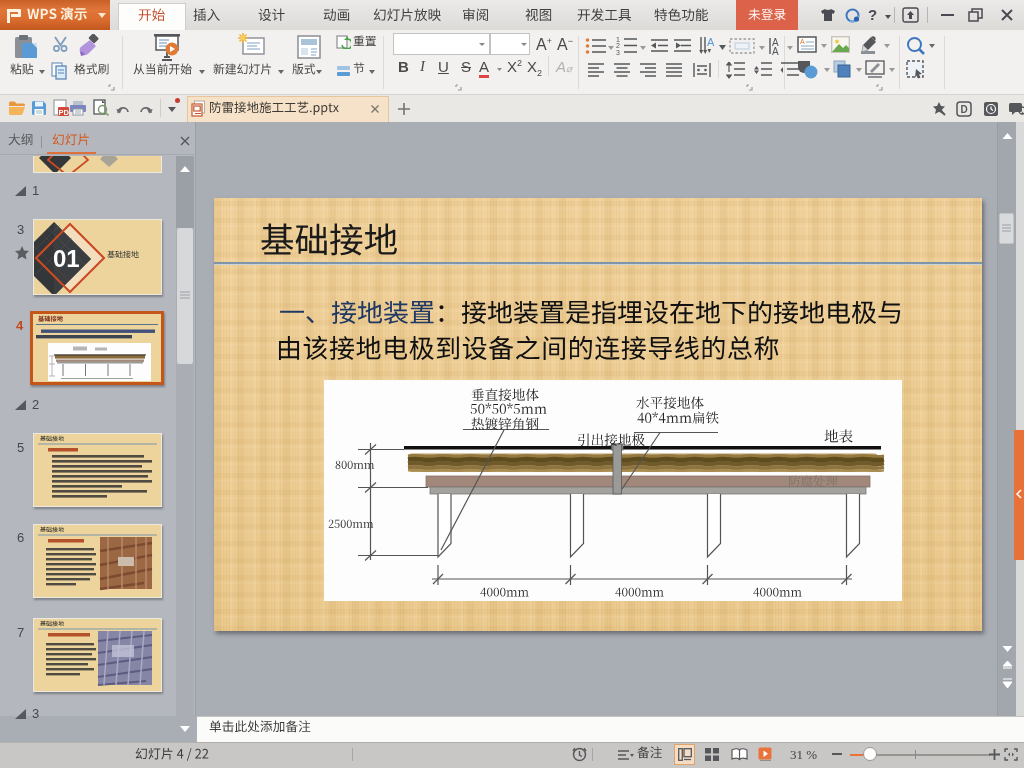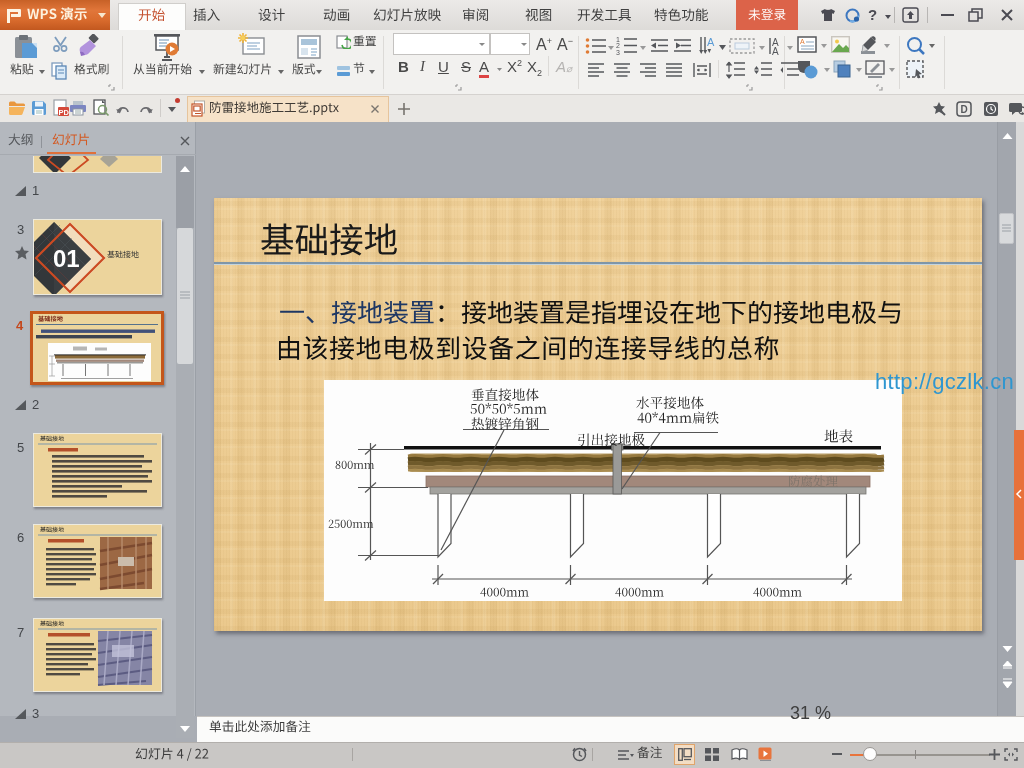--- a/index.html
+++ b/index.html
@@ -627,21 +627,20 @@
     </svg>
 <div class="abs" style="left:214px;top:262px;width:768px;height:2px;background:#7f96a8"></div>
 <div class="abs" style="left:214px;top:264px;width:768px;height:1px;background:#c5d4dd"></div>
 <svg style="position:absolute;left:279.0px;top:301.0px" width="624" height="30" viewBox="0 -20.80 624.0 29.90">
       <path transform="translate(0.0 0)" d="M1.1 -11.2V-9.1H25.0V-11.2Z M33.1 1.5 34.9 -0.1C33.3 -1.9 30.9 -4.3 29.0 -5.8L27.4 -4.3C29.2 -2.8 31.4 -0.6 33.1 1.5Z M63.9 -16.5C64.6 -15.5 65.4 -14.0 65.7 -13.1L67.3 -13.8C67.0 -14.7 66.1 -16.1 65.3 -17.1ZM56.2 -21.8V-16.6H53.1V-14.8H56.2V-9.0C54.9 -8.6 53.7 -8.3 52.7 -8.0L53.2 -6.1L56.2 -7.1V-0.2C56.2 0.1 56.0 0.2 55.7 0.2C55.4 0.2 54.5 0.2 53.5 0.2C53.7 0.7 54.0 1.5 54.0 2.0C55.5 2.0 56.5 1.9 57.1 1.6C57.7 1.3 58.0 0.8 58.0 -0.3V-7.7L60.6 -8.5L60.3 -10.3L58.0 -9.6V-14.8H60.6V-16.6H58.0V-21.8ZM66.8 -21.3C67.2 -20.7 67.6 -19.9 68.0 -19.1H62.0V-17.4H76.1V-19.1H70.0C69.6 -19.9 69.1 -20.9 68.6 -21.6ZM72.0 -17.1C71.5 -15.9 70.6 -14.2 69.8 -13.0H61.0V-11.3H76.8V-13.0H71.7C72.4 -14.0 73.2 -15.4 73.8 -16.6ZM71.9 -6.8C71.4 -5.1 70.6 -3.8 69.4 -2.8C68.0 -3.4 66.5 -3.9 65.1 -4.4C65.6 -5.1 66.1 -5.9 66.7 -6.8ZM62.4 -3.5C64.1 -3.0 66.0 -2.4 67.8 -1.6C65.9 -0.6 63.5 0.0 60.3 0.4C60.7 0.8 61.0 1.5 61.2 2.0C64.9 1.5 67.7 0.6 69.7 -0.8C71.9 0.2 73.8 1.2 75.0 2.1L76.3 0.7C75.0 -0.2 73.2 -1.1 71.3 -2.0C72.5 -3.3 73.3 -4.8 73.8 -6.8H77.0V-8.5H67.6C68.1 -9.3 68.5 -10.1 68.8 -10.9L67.0 -11.2C66.6 -10.3 66.1 -9.4 65.6 -8.5H60.7V-6.8H64.6C63.9 -5.6 63.1 -4.4 62.4 -3.5Z M89.2 -19.4V-12.3L86.3 -11.1L87.1 -9.4L89.2 -10.3V-2.1C89.2 0.8 90.0 1.5 93.0 1.5C93.7 1.5 98.7 1.5 99.4 1.5C102.1 1.5 102.8 0.3 103.1 -3.2C102.5 -3.3 101.8 -3.6 101.3 -4.0C101.1 -1.0 100.9 -0.3 99.3 -0.3C98.3 -0.3 93.9 -0.3 93.1 -0.3C91.3 -0.3 91.0 -0.6 91.0 -2.0V-11.1L94.5 -12.6V-3.7H96.4V-13.3L100.0 -14.9C100.0 -10.7 99.9 -7.8 99.8 -7.2C99.7 -6.6 99.5 -6.5 99.0 -6.5C98.8 -6.5 97.9 -6.5 97.3 -6.6C97.5 -6.1 97.7 -5.4 97.8 -4.8C98.5 -4.8 99.5 -4.8 100.2 -5.0C101.0 -5.2 101.5 -5.7 101.6 -6.8C101.8 -7.8 101.9 -11.7 101.9 -16.6L102.0 -16.9L100.6 -17.4L100.2 -17.2L99.8 -16.8L96.4 -15.3V-21.8H94.5V-14.6L91.0 -13.1V-19.4ZM78.9 -4.0 79.6 -2.1C81.9 -3.1 84.9 -4.4 87.7 -5.7L87.2 -7.4L84.3 -6.2V-13.7H87.3V-15.6H84.3V-21.5H82.4V-15.6H79.1V-13.7H82.4V-5.4C81.1 -4.9 79.8 -4.4 78.9 -4.0Z M105.8 -19.3C106.9 -18.5 108.3 -17.3 108.9 -16.5L110.2 -17.7C109.5 -18.5 108.1 -19.7 107.0 -20.4ZM115.4 -9.8C115.7 -9.2 116.0 -8.6 116.3 -8.0H105.4V-6.4H114.4C112.0 -4.7 108.3 -3.3 105.0 -2.7C105.3 -2.3 105.8 -1.6 106.1 -1.2C107.6 -1.6 109.2 -2.1 110.8 -2.7V-1.0C110.8 0.1 109.9 0.5 109.4 0.6C109.6 1.0 110.0 1.8 110.1 2.2C110.6 1.9 111.5 1.7 119.0 0.0C118.9 -0.4 119.0 -1.1 119.0 -1.6L112.7 -0.3V-3.6C114.3 -4.4 115.7 -5.4 116.8 -6.4C118.9 -2.2 122.7 0.7 127.9 1.9C128.1 1.4 128.6 0.7 129.0 0.3C126.5 -0.2 124.4 -1.1 122.6 -2.3C124.1 -3.0 125.9 -4.0 127.2 -4.9L125.8 -6.0C124.7 -5.1 122.9 -4.0 121.4 -3.2C120.3 -4.2 119.4 -5.2 118.7 -6.4H128.7V-8.0H118.5C118.2 -8.8 117.7 -9.6 117.3 -10.3ZM120.2 -21.8V-18.3H114.0V-16.5H120.2V-12.4H114.8V-10.7H127.8V-12.4H122.2V-16.5H128.3V-18.3H122.2V-21.8ZM105.0 -12.6 105.6 -11.0 111.1 -13.5V-9.6H112.9V-21.8H111.1V-15.3C108.8 -14.3 106.5 -13.2 105.0 -12.6Z M146.9 -19.4H151.3V-17.1H146.9ZM140.8 -19.4H145.1V-17.1H140.8ZM134.9 -19.4H139.0V-17.1H134.9ZM134.9 -11.1V-0.2H131.5V1.3H154.6V-0.2H151.0V-11.1H142.9L143.2 -12.6H154.0V-14.2H143.5L143.8 -15.7H153.3V-20.9H133.0V-15.7H141.8L141.6 -14.2H131.8V-12.6H141.3L141.0 -11.1ZM136.8 -0.2V-1.8H149.1V-0.2ZM136.8 -7.1H149.1V-5.6H136.8ZM136.8 -8.3V-9.8H149.1V-8.3ZM136.8 -4.5H149.1V-2.9H136.8Z" fill="#1f3864"></path>
       <path transform="translate(156.0 0)" d="M6.5 -12.6C7.5 -12.6 8.5 -13.4 8.5 -14.6C8.5 -15.8 7.5 -16.5 6.5 -16.5C5.5 -16.5 4.5 -15.8 4.5 -14.6C4.5 -13.4 5.5 -12.6 6.5 -12.6ZM6.5 0.1C7.5 0.1 8.5 -0.7 8.5 -1.8C8.5 -3.0 7.5 -3.8 6.5 -3.8C5.5 -3.8 4.5 -3.0 4.5 -1.8C4.5 -0.7 5.5 0.1 6.5 0.1Z M37.9 -16.5C38.6 -15.5 39.4 -14.0 39.7 -13.1L41.3 -13.8C41.0 -14.7 40.1 -16.1 39.3 -17.1ZM30.2 -21.8V-16.6H27.1V-14.8H30.2V-9.0C28.9 -8.6 27.7 -8.3 26.7 -8.0L27.2 -6.1L30.2 -7.1V-0.2C30.2 0.1 30.0 0.2 29.7 0.2C29.4 0.2 28.5 0.2 27.5 0.2C27.7 0.7 28.0 1.5 28.0 2.0C29.5 2.0 30.5 1.9 31.1 1.6C31.7 1.3 32.0 0.8 32.0 -0.3V-7.7L34.6 -8.5L34.3 -10.3L32.0 -9.6V-14.8H34.6V-16.6H32.0V-21.8ZM40.8 -21.3C41.2 -20.7 41.6 -19.9 42.0 -19.1H36.0V-17.4H50.1V-19.1H44.0C43.6 -19.9 43.1 -20.9 42.6 -21.6ZM46.0 -17.1C45.5 -15.9 44.6 -14.2 43.8 -13.0H35.0V-11.3H50.8V-13.0H45.7C46.4 -14.0 47.2 -15.4 47.8 -16.6ZM45.9 -6.8C45.4 -5.1 44.6 -3.8 43.4 -2.8C42.0 -3.4 40.5 -3.9 39.1 -4.4C39.6 -5.1 40.1 -5.9 40.7 -6.8ZM36.4 -3.5C38.1 -3.0 40.0 -2.4 41.8 -1.6C39.9 -0.6 37.5 0.0 34.3 0.4C34.7 0.8 35.0 1.5 35.2 2.0C38.9 1.5 41.7 0.6 43.7 -0.8C45.9 0.2 47.8 1.2 49.0 2.1L50.3 0.7C49.0 -0.2 47.2 -1.1 45.3 -2.0C46.5 -3.3 47.3 -4.8 47.8 -6.8H51.0V-8.5H41.6C42.1 -9.3 42.5 -10.1 42.8 -10.9L41.0 -11.2C40.6 -10.3 40.1 -9.4 39.6 -8.5H34.7V-6.8H38.6C37.9 -5.6 37.1 -4.4 36.4 -3.5Z M63.2 -19.4V-12.3L60.3 -11.1L61.1 -9.4L63.2 -10.3V-2.1C63.2 0.8 64.0 1.5 67.0 1.5C67.7 1.5 72.7 1.5 73.4 1.5C76.1 1.5 76.8 0.3 77.1 -3.2C76.5 -3.3 75.8 -3.6 75.3 -4.0C75.1 -1.0 74.9 -0.3 73.3 -0.3C72.3 -0.3 67.9 -0.3 67.1 -0.3C65.3 -0.3 65.0 -0.6 65.0 -2.0V-11.1L68.5 -12.6V-3.7H70.4V-13.3L74.0 -14.9C74.0 -10.7 73.9 -7.8 73.8 -7.2C73.7 -6.6 73.5 -6.5 73.0 -6.5C72.8 -6.5 71.9 -6.5 71.3 -6.6C71.5 -6.1 71.7 -5.4 71.8 -4.8C72.5 -4.8 73.5 -4.8 74.2 -5.0C75.0 -5.2 75.5 -5.7 75.6 -6.8C75.8 -7.8 75.9 -11.7 75.9 -16.6L76.0 -16.9L74.6 -17.4L74.2 -17.2L73.8 -16.8L70.4 -15.3V-21.8H68.5V-14.6L65.0 -13.1V-19.4ZM52.9 -4.0 53.6 -2.1C55.9 -3.1 58.9 -4.4 61.7 -5.7L61.2 -7.4L58.3 -6.2V-13.7H61.3V-15.6H58.3V-21.5H56.4V-15.6H53.1V-13.7H56.4V-5.4C55.1 -4.9 53.8 -4.4 52.9 -4.0Z M79.8 -19.3C80.9 -18.5 82.3 -17.3 82.9 -16.5L84.2 -17.7C83.5 -18.5 82.1 -19.7 81.0 -20.4ZM89.4 -9.8C89.7 -9.2 90.0 -8.6 90.3 -8.0H79.4V-6.4H88.4C86.0 -4.7 82.3 -3.3 79.0 -2.7C79.3 -2.3 79.8 -1.6 80.1 -1.2C81.6 -1.6 83.2 -2.1 84.8 -2.7V-1.0C84.8 0.1 83.9 0.5 83.4 0.6C83.6 1.0 84.0 1.8 84.1 2.2C84.6 1.9 85.5 1.7 93.0 0.0C92.9 -0.4 93.0 -1.1 93.0 -1.6L86.7 -0.3V-3.6C88.3 -4.4 89.7 -5.4 90.8 -6.4C92.9 -2.2 96.7 0.7 101.9 1.9C102.1 1.4 102.6 0.7 103.0 0.3C100.5 -0.2 98.4 -1.1 96.6 -2.3C98.1 -3.0 99.9 -4.0 101.2 -4.9L99.8 -6.0C98.7 -5.1 96.9 -4.0 95.4 -3.2C94.3 -4.2 93.4 -5.2 92.7 -6.4H102.7V-8.0H92.5C92.2 -8.8 91.7 -9.6 91.3 -10.3ZM94.2 -21.8V-18.3H88.0V-16.5H94.2V-12.4H88.8V-10.7H101.8V-12.4H96.2V-16.5H102.3V-18.3H96.2V-21.8ZM79.0 -12.6 79.6 -11.0 85.1 -13.5V-9.6H86.9V-21.8H85.1V-15.3C82.8 -14.3 80.5 -13.2 79.0 -12.6Z M120.9 -19.4H125.3V-17.1H120.9ZM114.8 -19.4H119.1V-17.1H114.8ZM108.9 -19.4H113.0V-17.1H108.9ZM108.9 -11.1V-0.2H105.5V1.3H128.6V-0.2H125.0V-11.1H116.9L117.2 -12.6H128.0V-14.2H117.5L117.8 -15.7H127.3V-20.9H107.0V-15.7H115.8L115.6 -14.2H105.8V-12.6H115.3L115.0 -11.1ZM110.8 -0.2V-1.8H123.1V-0.2ZM110.8 -7.1H123.1V-5.6H110.8ZM110.8 -8.3V-9.8H123.1V-8.3ZM110.8 -4.5H123.1V-2.9H110.8Z M136.1 -15.8H149.7V-13.6H136.1ZM136.1 -19.3H149.7V-17.2H136.1ZM134.3 -20.8V-12.2H151.7V-20.8ZM136.0 -7.8C135.3 -4.0 133.7 -1.0 130.9 0.8C131.4 1.0 132.1 1.8 132.4 2.1C134.1 0.9 135.5 -0.8 136.4 -2.8C138.6 0.8 141.9 1.6 147.2 1.6H154.3C154.4 1.0 154.7 0.2 155.0 -0.3C153.7 -0.3 148.3 -0.3 147.3 -0.3C146.2 -0.3 145.1 -0.3 144.2 -0.4V-4.0H152.8V-5.7H144.2V-8.6H154.5V-10.4H131.5V-8.6H142.2V-0.8C140.0 -1.3 138.3 -2.5 137.3 -4.9C137.6 -5.7 137.8 -6.6 138.0 -7.5Z M177.8 -20.3C175.8 -19.4 172.5 -18.5 169.4 -17.9V-21.7H167.5V-14.4C167.5 -12.1 168.3 -11.5 171.3 -11.5C171.9 -11.5 176.7 -11.5 177.3 -11.5C179.9 -11.5 180.6 -12.4 180.9 -15.9C180.3 -16.0 179.5 -16.3 179.1 -16.6C178.9 -13.8 178.7 -13.3 177.2 -13.3C176.2 -13.3 172.2 -13.3 171.4 -13.3C169.7 -13.3 169.4 -13.5 169.4 -14.4V-16.2C172.8 -16.9 176.6 -17.8 179.2 -18.8ZM169.3 -3.5H177.8V-0.8H169.3ZM169.3 -5.1V-7.7H177.8V-5.1ZM167.5 -9.3V2.1H169.3V0.9H177.8V1.9H179.7V-9.3ZM160.8 -21.8V-16.6H157.1V-14.7H160.8V-9.2L156.8 -8.1L157.4 -6.2L160.8 -7.2V-0.2C160.8 0.2 160.6 0.3 160.3 0.3C160.0 0.3 158.9 0.3 157.7 0.3C157.9 0.8 158.2 1.6 158.3 2.1C160.0 2.1 161.1 2.0 161.8 1.7C162.4 1.4 162.7 0.9 162.7 -0.2V-7.7L166.1 -8.8L165.9 -10.6L162.7 -9.7V-14.7H165.8V-16.6H162.7V-21.8Z M194.1 -13.9H198.1V-10.6H194.1ZM199.9 -13.9H203.9V-10.6H199.9ZM194.1 -18.8H198.1V-15.5H194.1ZM199.9 -18.8H203.9V-15.5H199.9ZM190.0 -0.6V1.2H207.0V-0.6H200.0V-4.2H206.2V-5.9H200.0V-8.9H205.7V-20.6H192.3V-8.9H197.9V-5.9H192.0V-4.2H197.9V-0.6ZM182.9 -4.2 183.6 -2.3C185.9 -3.3 188.8 -4.6 191.6 -5.9L191.1 -7.6L188.2 -6.4V-13.7H191.2V-15.6H188.2V-21.5H186.4V-15.6H183.2V-13.7H186.4V-5.6C185.0 -5.1 183.8 -4.6 182.9 -4.2Z M211.2 -20.2C212.6 -19.0 214.3 -17.2 215.1 -16.1L216.4 -17.5C215.6 -18.5 213.8 -20.2 212.4 -21.4ZM209.1 -13.7V-11.8H212.8V-2.5C212.8 -1.3 212.0 -0.4 211.5 -0.1C211.8 0.3 212.4 1.1 212.6 1.6C212.9 1.0 213.6 0.5 218.3 -2.9C218.0 -3.3 217.7 -4.0 217.6 -4.5L214.7 -2.4V-13.7ZM220.8 -20.9V-18.0C220.8 -16.1 220.2 -13.9 216.8 -12.4C217.1 -12.1 217.8 -11.3 218.0 -10.9C221.8 -12.7 222.6 -15.5 222.6 -18.0V-19.1H227.2V-14.9C227.2 -12.9 227.6 -12.2 229.4 -12.2C229.7 -12.2 231.0 -12.2 231.3 -12.2C231.9 -12.2 232.4 -12.2 232.7 -12.3C232.6 -12.8 232.6 -13.5 232.5 -14.0C232.2 -13.9 231.7 -13.9 231.3 -13.9C231.0 -13.9 229.8 -13.9 229.5 -13.9C229.1 -13.9 229.1 -14.1 229.1 -14.9V-20.9ZM228.9 -8.5C228.0 -6.4 226.6 -4.7 224.9 -3.4C223.1 -4.8 221.8 -6.5 220.8 -8.5ZM218.0 -10.3V-8.5H219.3L219.0 -8.4C220.0 -6.0 221.5 -3.9 223.3 -2.2C221.4 -1.0 219.2 -0.1 216.9 0.4C217.2 0.8 217.6 1.6 217.8 2.1C220.3 1.4 222.7 0.4 224.8 -1.0C226.8 0.4 229.2 1.5 231.8 2.2C232.1 1.6 232.6 0.8 233.0 0.4C230.5 -0.1 228.3 -1.0 226.4 -2.2C228.6 -4.2 230.4 -6.7 231.4 -9.9L230.2 -10.4L229.9 -10.3Z M244.2 -21.8C243.8 -20.5 243.3 -19.1 242.8 -17.8H235.6V-15.9H241.9C240.3 -12.6 238.0 -9.5 235.0 -7.4C235.3 -7.0 235.8 -6.2 236.0 -5.6C237.1 -6.4 238.1 -7.3 239.0 -8.3V2.0H241.0V-10.6C242.2 -12.2 243.3 -14.1 244.1 -15.9H258.4V-17.8H244.9C245.4 -19.0 245.8 -20.2 246.2 -21.3ZM249.5 -14.6V-9.6H243.7V-7.7H249.5V-0.4H242.7V1.5H258.4V-0.4H251.5V-7.7H257.4V-9.6H251.5V-14.6Z M271.2 -19.4V-12.3L268.3 -11.1L269.1 -9.4L271.2 -10.3V-2.1C271.2 0.8 272.0 1.5 275.0 1.5C275.7 1.5 280.7 1.5 281.4 1.5C284.1 1.5 284.8 0.3 285.1 -3.2C284.5 -3.3 283.8 -3.6 283.3 -4.0C283.1 -1.0 282.9 -0.3 281.3 -0.3C280.3 -0.3 275.9 -0.3 275.1 -0.3C273.3 -0.3 273.0 -0.6 273.0 -2.0V-11.1L276.5 -12.6V-3.7H278.4V-13.3L282.0 -14.9C282.0 -10.7 281.9 -7.8 281.8 -7.2C281.7 -6.6 281.4 -6.5 281.0 -6.5C280.8 -6.5 279.9 -6.5 279.3 -6.6C279.5 -6.1 279.7 -5.4 279.8 -4.8C280.5 -4.8 281.5 -4.8 282.2 -5.0C283.0 -5.2 283.5 -5.7 283.6 -6.8C283.8 -7.8 283.9 -11.7 283.9 -16.6L284.0 -16.9L282.6 -17.4L282.2 -17.2L281.8 -16.8L278.4 -15.3V-21.8H276.5V-14.6L273.0 -13.1V-19.4ZM260.9 -4.0 261.6 -2.1C263.9 -3.1 266.9 -4.4 269.7 -5.7L269.2 -7.4L266.3 -6.2V-13.7H269.3V-15.6H266.3V-21.5H264.4V-15.6H261.1V-13.7H264.4V-5.4C263.1 -4.9 261.8 -4.4 260.9 -4.0Z M287.4 -19.9V-18.0H297.5V2.1H299.5V-11.7C302.5 -10.1 306.0 -8.0 307.8 -6.5L309.2 -8.3C307.1 -9.9 303.0 -12.2 299.9 -13.7L299.5 -13.3V-18.0H310.6V-19.9Z M326.4 -11.0C327.8 -9.1 329.6 -6.5 330.3 -4.9L332.0 -6.0C331.1 -7.5 329.3 -10.0 327.9 -11.9ZM318.2 -21.9C318.0 -20.6 317.6 -18.9 317.2 -17.7H314.3V1.4H316.1V-0.7H323.3V-17.7H319.0C319.4 -18.8 319.9 -20.2 320.3 -21.5ZM316.1 -15.9H321.5V-10.4H316.1ZM316.1 -2.4V-8.7H321.5V-2.4ZM327.5 -21.9C326.7 -18.4 325.3 -14.8 323.5 -12.5C324.0 -12.2 324.8 -11.6 325.2 -11.3C326.0 -12.6 326.9 -14.2 327.6 -15.9H334.3C333.9 -5.5 333.5 -1.5 332.7 -0.6C332.4 -0.3 332.1 -0.2 331.6 -0.2C331.0 -0.2 329.4 -0.2 327.7 -0.3C328.1 0.2 328.3 1.0 328.4 1.5C329.8 1.6 331.3 1.7 332.2 1.6C333.2 1.5 333.7 1.3 334.3 0.5C335.4 -0.8 335.7 -4.8 336.1 -16.7C336.2 -17.0 336.2 -17.7 336.2 -17.7H328.3C328.7 -19.0 329.1 -20.3 329.4 -21.5Z M349.9 -16.5C350.6 -15.5 351.4 -14.0 351.7 -13.1L353.3 -13.8C352.9 -14.7 352.1 -16.1 351.3 -17.1ZM342.2 -21.8V-16.6H339.1V-14.8H342.2V-9.0C340.9 -8.6 339.7 -8.3 338.7 -8.0L339.2 -6.1L342.2 -7.1V-0.2C342.2 0.1 342.0 0.2 341.7 0.2C341.4 0.2 340.5 0.2 339.5 0.2C339.7 0.7 340.0 1.5 340.0 2.0C341.5 2.0 342.5 1.9 343.1 1.6C343.7 1.3 344.0 0.8 344.0 -0.3V-7.7L346.6 -8.5L346.3 -10.3L344.0 -9.6V-14.8H346.6V-16.6H344.0V-21.8ZM352.8 -21.3C353.2 -20.7 353.6 -19.9 354.0 -19.1H348.0V-17.4H362.1V-19.1H356.0C355.6 -19.9 355.1 -20.9 354.6 -21.6ZM358.0 -17.1C357.5 -15.9 356.6 -14.2 355.8 -13.0H347.0V-11.3H362.8V-13.0H357.7C358.4 -14.0 359.2 -15.4 359.8 -16.6ZM357.9 -6.8C357.4 -5.1 356.6 -3.8 355.4 -2.8C354.0 -3.4 352.5 -3.9 351.1 -4.4C351.6 -5.1 352.1 -5.9 352.7 -6.8ZM348.4 -3.5C350.1 -3.0 352.0 -2.4 353.8 -1.6C351.9 -0.6 349.5 0.0 346.3 0.4C346.7 0.8 347.0 1.5 347.2 2.0C350.9 1.5 353.7 0.6 355.7 -0.8C357.9 0.2 359.8 1.2 361.0 2.1L362.3 0.7C361.0 -0.2 359.2 -1.1 357.3 -2.0C358.5 -3.3 359.3 -4.8 359.8 -6.8H363.0V-8.5H353.6C354.1 -9.3 354.5 -10.1 354.8 -10.9L353.0 -11.2C352.6 -10.3 352.1 -9.4 351.6 -8.5H346.7V-6.8H350.6C349.9 -5.6 349.1 -4.4 348.4 -3.5Z M375.2 -19.4V-12.3L372.3 -11.1L373.1 -9.4L375.2 -10.3V-2.1C375.2 0.8 376.0 1.5 379.0 1.5C379.7 1.5 384.7 1.5 385.4 1.5C388.1 1.5 388.8 0.3 389.1 -3.2C388.5 -3.3 387.8 -3.6 387.3 -4.0C387.1 -1.0 386.9 -0.3 385.3 -0.3C384.3 -0.3 379.9 -0.3 379.1 -0.3C377.3 -0.3 377.0 -0.6 377.0 -2.0V-11.1L380.5 -12.6V-3.7H382.4V-13.3L386.0 -14.9C386.0 -10.7 385.9 -7.8 385.8 -7.2C385.7 -6.6 385.4 -6.5 385.0 -6.5C384.8 -6.5 383.9 -6.5 383.3 -6.6C383.5 -6.1 383.7 -5.4 383.8 -4.8C384.5 -4.8 385.5 -4.8 386.2 -5.0C387.0 -5.2 387.5 -5.7 387.6 -6.8C387.8 -7.8 387.9 -11.7 387.9 -16.6L388.0 -16.9L386.6 -17.4L386.2 -17.2L385.8 -16.8L382.4 -15.3V-21.8H380.5V-14.6L377.0 -13.1V-19.4ZM364.9 -4.0 365.6 -2.1C367.9 -3.1 370.9 -4.4 373.7 -5.7L373.2 -7.4L370.3 -6.2V-13.7H373.3V-15.6H370.3V-21.5H368.4V-15.6H365.1V-13.7H368.4V-5.4C367.1 -4.9 365.8 -4.4 364.9 -4.0Z M401.8 -10.6V-6.9H395.3V-10.6ZM403.8 -10.6H410.5V-6.9H403.8ZM401.8 -12.4H395.3V-16.1H401.8ZM403.8 -12.4V-16.1H410.5V-12.4ZM393.3 -18.1V-3.4H395.3V-5.0H401.8V-2.2C401.8 0.8 402.6 1.6 405.5 1.6C406.2 1.6 410.6 1.6 411.3 1.6C414.1 1.6 414.7 0.3 415.0 -3.7C414.4 -3.8 413.6 -4.2 413.1 -4.6C412.9 -1.2 412.6 -0.3 411.2 -0.3C410.2 -0.3 406.4 -0.3 405.7 -0.3C404.1 -0.3 403.8 -0.7 403.8 -2.2V-5.0H412.5V-18.1H403.8V-21.8H401.8V-18.1Z M421.1 -21.8V-16.8H417.6V-15.0H420.9C420.1 -11.4 418.5 -7.3 416.8 -5.1C417.2 -4.7 417.6 -3.8 417.8 -3.2C419.0 -5.0 420.2 -7.8 421.1 -10.7V2.1H422.9V-11.9C423.6 -10.6 424.4 -9.0 424.8 -8.1L426.0 -9.5C425.5 -10.3 423.5 -13.4 422.9 -14.2V-15.0H425.8V-16.8H422.9V-21.8ZM426.1 -20.1V-18.4H429.0C428.7 -9.7 427.7 -3.1 423.6 1.0C424.0 1.2 424.9 1.8 425.2 2.1C427.8 -0.7 429.2 -4.4 430.0 -9.1C430.9 -6.8 432.1 -4.7 433.5 -3.0C432.1 -1.4 430.4 -0.2 428.6 0.6C429.0 0.9 429.7 1.7 430.0 2.1C431.7 1.2 433.3 0.0 434.8 -1.5C436.2 -0.1 437.9 1.2 439.8 2.0C440.1 1.5 440.7 0.8 441.1 0.4C439.2 -0.4 437.5 -1.5 436.0 -3.0C437.9 -5.5 439.3 -8.7 440.2 -12.6L439.0 -13.1L438.6 -13.1H435.7C436.3 -15.2 437.0 -17.9 437.6 -20.1ZM430.9 -18.4H435.2C434.6 -15.9 433.9 -13.2 433.3 -11.3H437.9C437.2 -8.6 436.1 -6.3 434.7 -4.4C432.8 -6.8 431.4 -9.8 430.5 -12.9C430.7 -14.6 430.8 -16.4 430.9 -18.4Z M443.5 -6.2V-4.3H459.7V-6.2ZM448.8 -21.3C448.1 -17.7 447.1 -12.8 446.3 -9.9L447.9 -9.9H448.3H463.0C462.4 -3.9 461.7 -1.2 460.7 -0.4C460.4 -0.1 460.0 -0.1 459.4 -0.1C458.6 -0.1 456.6 -0.1 454.6 -0.3C455.0 0.3 455.3 1.1 455.3 1.7C457.2 1.8 459.0 1.8 460.0 1.8C461.1 1.7 461.8 1.5 462.4 0.9C463.6 -0.3 464.3 -3.3 465.1 -10.7C465.1 -11.0 465.2 -11.7 465.2 -11.7H448.8C449.1 -13.1 449.5 -14.7 449.8 -16.4H464.8V-18.3H450.2L450.7 -21.1Z" fill="#111"></path>
     </svg>
 <svg style="position:absolute;left:276.0px;top:337.0px;overflow:visible" width="504" height="29" viewBox="0 -20.80 504.5 28.60" preserveAspectRatio="xMinYMin meet">
       <path d="M4.9 -7.3H11.9V-1.5H4.9ZM21.1 -7.3V-1.5H13.9V-7.3ZM4.9 -9.2V-14.8H11.9V-9.2ZM21.1 -9.2H13.9V-14.8H21.1ZM11.9 -21.8V-16.8H3.0V2.1H4.9V0.5H21.1V2.0H23.1V-16.8H13.9V-21.8Z M29.5 -20.4C30.8 -19.1 32.5 -17.2 33.2 -16.0L34.7 -17.2C33.9 -18.4 32.3 -20.2 31.0 -21.5ZM27.7 -13.8V-11.9H31.9V-2.2C31.9 -0.9 31.1 -0.0 30.6 0.4C30.9 0.7 31.5 1.4 31.7 1.8C32.1 1.3 32.7 0.8 36.8 -2.2C36.6 -2.6 36.4 -3.3 36.2 -3.8L33.8 -2.2V-13.8ZM41.9 -21.5C42.4 -20.5 42.9 -19.4 43.2 -18.4H35.9V-16.6H41.5C40.5 -15.2 38.8 -12.9 38.3 -12.3C37.8 -11.9 37.0 -11.7 36.5 -11.5C36.6 -11.1 37.0 -10.1 37.1 -9.6C37.6 -9.9 38.4 -10.0 43.7 -10.3C41.6 -8.2 38.9 -6.3 36.0 -5.1C36.3 -4.7 36.9 -4.0 37.1 -3.6C42.1 -5.8 46.3 -9.6 48.7 -13.8L46.8 -14.5C46.4 -13.7 45.9 -12.9 45.3 -12.1L40.3 -11.8C41.4 -13.2 42.8 -15.2 43.8 -16.6H51.1V-18.4H45.3C45.1 -19.4 44.5 -20.9 43.8 -22.0ZM48.9 -9.9C46.4 -5.5 41.1 -1.6 34.9 0.5C35.3 0.9 35.8 1.7 36.1 2.2C39.3 1.0 42.2 -0.6 44.8 -2.5C46.5 -1.1 48.6 0.7 49.6 1.8L51.1 0.5C50.0 -0.6 47.9 -2.3 46.2 -3.7C48.1 -5.3 49.7 -7.1 50.9 -9.1Z M65.0 -16.5C65.7 -15.5 66.5 -14.0 66.8 -13.1L68.4 -13.8C68.0 -14.7 67.2 -16.1 66.4 -17.1ZM57.3 -21.8V-16.6H54.2V-14.8H57.3V-9.0C56.0 -8.6 54.8 -8.3 53.8 -8.0L54.3 -6.1L57.3 -7.1V-0.2C57.3 0.1 57.1 0.2 56.8 0.2C56.5 0.2 55.6 0.2 54.6 0.2C54.8 0.7 55.1 1.5 55.1 2.0C56.6 2.0 57.6 1.9 58.2 1.6C58.8 1.3 59.1 0.8 59.1 -0.3V-7.7L61.7 -8.5L61.4 -10.3L59.1 -9.6V-14.8H61.7V-16.6H59.1V-21.8ZM67.9 -21.3C68.3 -20.7 68.7 -19.9 69.1 -19.1H63.1V-17.4H77.2V-19.1H71.1C70.7 -19.9 70.2 -20.9 69.7 -21.6ZM73.1 -17.1C72.6 -15.9 71.7 -14.2 70.9 -13.0H62.1V-11.3H77.9V-13.0H72.8C73.5 -14.0 74.3 -15.4 74.9 -16.6ZM73.0 -6.8C72.5 -5.1 71.7 -3.8 70.5 -2.8C69.1 -3.4 67.6 -3.9 66.2 -4.4C66.7 -5.1 67.2 -5.9 67.8 -6.8ZM63.5 -3.5C65.2 -3.0 67.1 -2.4 68.9 -1.6C67.0 -0.6 64.6 0.0 61.4 0.4C61.8 0.8 62.1 1.5 62.3 2.0C66.0 1.5 68.8 0.6 70.8 -0.8C73.0 0.2 74.9 1.2 76.1 2.1L77.4 0.7C76.1 -0.2 74.3 -1.1 72.4 -2.0C73.6 -3.3 74.4 -4.8 74.9 -6.8H78.1V-8.5H68.7C69.2 -9.3 69.6 -10.1 69.9 -10.9L68.1 -11.2C67.7 -10.3 67.2 -9.4 66.7 -8.5H61.8V-6.8H65.7C65.0 -5.6 64.2 -4.4 63.5 -3.5Z M90.8 -19.4V-12.3L88.0 -11.1L88.7 -9.4L90.8 -10.3V-2.1C90.8 0.8 91.7 1.5 94.7 1.5C95.3 1.5 100.3 1.5 101.1 1.5C103.8 1.5 104.4 0.3 104.7 -3.2C104.2 -3.3 103.4 -3.6 103.0 -4.0C102.8 -1.0 102.5 -0.3 101.0 -0.3C100.0 -0.3 95.6 -0.3 94.7 -0.3C93.0 -0.3 92.7 -0.6 92.7 -2.0V-11.1L96.2 -12.6V-3.7H98.0V-13.3L101.6 -14.9C101.6 -10.7 101.6 -7.8 101.5 -7.2C101.3 -6.6 101.1 -6.5 100.7 -6.5C100.4 -6.5 99.6 -6.5 98.9 -6.6C99.2 -6.1 99.3 -5.4 99.4 -4.8C100.1 -4.8 101.2 -4.8 101.9 -5.0C102.6 -5.2 103.1 -5.7 103.3 -6.8C103.5 -7.8 103.5 -11.7 103.5 -16.6L103.6 -16.9L102.2 -17.4L101.9 -17.2L101.5 -16.8L98.0 -15.3V-21.8H96.2V-14.6L92.7 -13.1V-19.4ZM80.5 -4.0 81.3 -2.1C83.6 -3.1 86.5 -4.4 89.3 -5.7L88.9 -7.4L85.9 -6.2V-13.7H89.0V-15.6H85.9V-21.5H84.1V-15.6H80.7V-13.7H84.1V-5.4C82.7 -4.9 81.5 -4.4 80.5 -4.0Z M118.0 -10.6V-6.9H111.5V-10.6ZM120.0 -10.6H126.7V-6.9H120.0ZM118.0 -12.4H111.5V-16.1H118.0ZM120.0 -12.4V-16.1H126.7V-12.4ZM109.5 -18.1V-3.4H111.5V-5.0H118.0V-2.2C118.0 0.8 118.8 1.6 121.7 1.6C122.4 1.6 126.8 1.6 127.5 1.6C130.2 1.6 130.9 0.3 131.2 -3.7C130.6 -3.8 129.8 -4.2 129.3 -4.6C129.1 -1.2 128.8 -0.3 127.4 -0.3C126.4 -0.3 122.6 -0.3 121.9 -0.3C120.3 -0.3 120.0 -0.7 120.0 -2.2V-5.0H128.7V-18.1H120.0V-21.8H118.0V-18.1Z M137.8 -21.8V-16.8H134.4V-15.0H137.7C136.9 -11.4 135.2 -7.3 133.6 -5.1C133.9 -4.7 134.4 -3.8 134.6 -3.2C135.8 -5.0 137.0 -7.8 137.8 -10.7V2.1H139.6V-11.9C140.3 -10.6 141.2 -9.0 141.5 -8.1L142.7 -9.5C142.3 -10.3 140.2 -13.4 139.6 -14.2V-15.0H142.5V-16.8H139.6V-21.8ZM142.8 -20.1V-18.4H145.8C145.5 -9.7 144.4 -3.1 140.3 1.0C140.8 1.2 141.7 1.8 142.0 2.1C144.6 -0.7 146.0 -4.4 146.7 -9.1C147.7 -6.8 148.8 -4.7 150.2 -3.0C148.8 -1.4 147.2 -0.2 145.3 0.6C145.8 0.9 146.4 1.7 146.7 2.1C148.5 1.2 150.1 0.0 151.5 -1.5C153.0 -0.1 154.6 1.2 156.6 2.0C156.9 1.5 157.4 0.8 157.9 0.4C155.9 -0.4 154.2 -1.5 152.8 -3.0C154.6 -5.5 156.1 -8.7 156.9 -12.6L155.7 -13.1L155.3 -13.1H152.4C153.0 -15.2 153.7 -17.9 154.3 -20.1ZM147.6 -18.4H152.0C151.4 -15.9 150.6 -13.2 150.0 -11.3H154.7C154.0 -8.6 152.9 -6.3 151.5 -4.4C149.6 -6.8 148.2 -9.8 147.3 -12.9C147.4 -14.6 147.5 -16.4 147.6 -18.4Z M176.0 -19.6V-3.8H177.8V-19.6ZM181.1 -21.4V-1.0C181.1 -0.5 181.0 -0.4 180.5 -0.4C180.1 -0.4 178.7 -0.4 177.1 -0.4C177.4 0.1 177.8 1.0 177.9 1.5C179.8 1.5 181.1 1.5 181.9 1.1C182.7 0.8 183.0 0.3 183.0 -1.0V-21.4ZM160.9 -1.1 161.4 0.8C164.8 0.1 169.7 -0.8 174.4 -1.7L174.2 -3.5L168.8 -2.4V-6.5H174.0V-8.3H168.8V-11.0H166.9V-8.3H161.8V-6.5H166.9V-2.1ZM162.4 -11.4C163.0 -11.7 164.0 -11.8 172.1 -12.6C172.5 -12.0 172.8 -11.4 173.0 -11.0L174.5 -12.0C173.8 -13.4 172.0 -15.8 170.6 -17.6L169.2 -16.7C169.8 -15.9 170.5 -15.0 171.1 -14.1L164.4 -13.5C165.5 -14.9 166.6 -16.7 167.5 -18.4H174.5V-20.1H161.1V-18.4H165.3C164.4 -16.6 163.4 -14.9 163.0 -14.4C162.6 -13.8 162.2 -13.3 161.7 -13.3C162.0 -12.7 162.3 -11.8 162.4 -11.4Z M189.0 -20.2C190.4 -19.0 192.1 -17.2 192.9 -16.1L194.3 -17.5C193.4 -18.5 191.7 -20.2 190.3 -21.4ZM187.0 -13.7V-11.8H190.6V-2.5C190.6 -1.3 189.8 -0.4 189.3 -0.1C189.7 0.3 190.2 1.1 190.4 1.6C190.8 1.0 191.5 0.5 196.1 -2.9C195.9 -3.3 195.6 -4.0 195.4 -4.5L192.5 -2.4V-13.7ZM198.6 -20.9V-18.0C198.6 -16.1 198.0 -13.9 194.6 -12.4C195.0 -12.1 195.7 -11.3 195.9 -10.9C199.6 -12.7 200.5 -15.5 200.5 -18.0V-19.1H205.1V-14.9C205.1 -12.9 205.4 -12.2 207.2 -12.2C207.5 -12.2 208.8 -12.2 209.2 -12.2C209.7 -12.2 210.3 -12.2 210.6 -12.3C210.5 -12.8 210.4 -13.5 210.4 -14.0C210.1 -13.9 209.5 -13.9 209.2 -13.9C208.8 -13.9 207.7 -13.9 207.4 -13.9C207.0 -13.9 206.9 -14.1 206.9 -14.9V-20.9ZM206.8 -8.5C205.8 -6.4 204.4 -4.7 202.7 -3.4C201.0 -4.8 199.6 -6.5 198.7 -8.5ZM195.8 -10.3V-8.5H197.2L196.8 -8.4C197.9 -6.0 199.3 -3.9 201.2 -2.2C199.2 -1.0 197.0 -0.1 194.7 0.4C195.1 0.8 195.5 1.6 195.7 2.1C198.2 1.4 200.6 0.4 202.7 -1.0C204.6 0.4 207.0 1.5 209.7 2.2C209.9 1.6 210.5 0.8 210.9 0.4C208.4 -0.1 206.2 -1.0 204.3 -2.2C206.5 -4.2 208.2 -6.7 209.3 -9.9L208.1 -10.4L207.7 -10.3Z M230.2 -17.9C229.0 -16.6 227.3 -15.4 225.3 -14.4C223.6 -15.3 222.1 -16.4 221.0 -17.6L221.2 -17.9ZM222.0 -21.9C220.7 -19.7 218.1 -17.1 214.4 -15.3C214.8 -15.0 215.4 -14.3 215.7 -13.9C217.2 -14.6 218.5 -15.5 219.6 -16.4C220.6 -15.3 221.9 -14.3 223.3 -13.5C220.1 -12.2 216.6 -11.3 213.2 -10.8C213.5 -10.3 213.9 -9.5 214.1 -8.9C217.8 -9.6 221.8 -10.7 225.4 -12.4C228.6 -10.8 232.5 -9.8 236.5 -9.3C236.7 -9.9 237.3 -10.7 237.7 -11.1C234.0 -11.5 230.4 -12.3 227.4 -13.5C229.9 -14.9 232.0 -16.7 233.4 -18.9L232.1 -19.7L231.8 -19.6H222.8C223.3 -20.2 223.7 -20.9 224.1 -21.5ZM218.8 -3.4H224.4V-0.5H218.8ZM218.8 -4.9V-7.6H224.4V-4.9ZM231.8 -3.4V-0.5H226.4V-3.4ZM231.8 -4.9H226.4V-7.6H231.8ZM216.8 -9.3V2.1H218.8V1.2H231.8V2.0H233.9V-9.3Z M245.0 -3.5C243.7 -3.5 242.0 -2.1 240.2 -0.1L241.7 1.6C242.9 -0.1 244.1 -1.6 245.0 -1.6C245.6 -1.6 246.4 -0.7 247.4 -0.1C249.2 1.0 251.3 1.3 254.5 1.3C257.0 1.3 261.5 1.2 263.4 1.1C263.4 0.5 263.8 -0.5 264.0 -1.1C261.5 -0.8 257.6 -0.6 254.5 -0.6C251.6 -0.6 249.5 -0.8 247.8 -1.8L247.2 -2.3C252.5 -5.6 258.3 -11.0 261.5 -15.8L260.1 -16.8L259.7 -16.7H241.6V-14.8H258.2C255.3 -10.8 250.1 -6.1 245.4 -3.4ZM249.7 -21.1C250.8 -19.7 252.0 -17.8 252.5 -16.7L254.3 -17.7C253.7 -18.8 252.5 -20.6 251.5 -22.0Z M267.9 -16.0V2.1H269.9V-16.0ZM268.3 -20.6C269.5 -19.4 270.8 -17.8 271.4 -16.7L273.0 -17.8C272.4 -18.9 271.0 -20.4 269.8 -21.5ZM275.4 -7.7H281.6V-4.2H275.4ZM275.4 -12.8H281.6V-9.3H275.4ZM273.6 -14.4V-2.5H283.4V-14.4ZM274.7 -20.4V-18.5H287.2V-0.3C287.2 0.1 287.1 0.2 286.8 0.2C286.5 0.2 285.4 0.2 284.3 0.2C284.6 0.7 284.8 1.5 284.9 1.9C286.5 1.9 287.6 1.9 288.3 1.6C289.0 1.3 289.2 0.8 289.2 -0.3V-20.4Z M306.4 -11.0C307.8 -9.1 309.6 -6.5 310.4 -4.9L312.0 -6.0C311.2 -7.5 309.4 -10.0 307.9 -11.9ZM298.3 -21.9C298.1 -20.6 297.6 -18.9 297.2 -17.7H294.3V1.4H296.1V-0.7H303.4V-17.7H299.0C299.5 -18.8 300.0 -20.2 300.4 -21.5ZM296.1 -15.9H301.6V-10.4H296.1ZM296.1 -2.4V-8.7H301.6V-2.4ZM307.6 -21.9C306.8 -18.4 305.4 -14.8 303.6 -12.5C304.0 -12.2 304.8 -11.6 305.2 -11.3C306.1 -12.6 306.9 -14.2 307.7 -15.9H314.3C314.0 -5.5 313.6 -1.5 312.7 -0.6C312.4 -0.3 312.1 -0.2 311.6 -0.2C311.0 -0.2 309.5 -0.2 307.8 -0.3C308.1 0.2 308.4 1.0 308.4 1.5C309.9 1.6 311.4 1.7 312.3 1.6C313.2 1.5 313.8 1.3 314.4 0.5C315.4 -0.8 315.8 -4.8 316.2 -16.7C316.2 -17.0 316.2 -17.7 316.2 -17.7H308.4C308.8 -19.0 309.2 -20.3 309.5 -21.5Z M320.8 -20.6C322.1 -19.1 323.7 -17.1 324.4 -15.8L326.0 -16.9C325.2 -18.2 323.6 -20.1 322.3 -21.6ZM325.0 -13.0H319.8V-11.2H323.2V-3.0C322.1 -2.6 320.7 -1.4 319.4 0.2L320.8 2.1C322.0 0.3 323.2 -1.4 324.0 -1.4C324.6 -1.4 325.5 -0.4 326.6 0.3C328.4 1.5 330.6 1.8 334.0 1.8C336.6 1.8 341.5 1.6 343.3 1.5C343.4 0.9 343.7 -0.1 343.9 -0.7C341.3 -0.4 337.3 -0.2 334.1 -0.2C331.1 -0.2 328.8 -0.3 327.1 -1.5C326.1 -2.0 325.5 -2.5 325.0 -2.9ZM328.4 -10.6C328.6 -10.8 329.5 -11.0 330.8 -11.0H334.8V-7.4H326.8V-5.6H334.8V-0.8H336.8V-5.6H343.1V-7.4H336.8V-11.0H341.8L341.8 -12.8H336.8V-16.0H334.8V-12.8H330.5C331.3 -14.2 332.0 -15.8 332.8 -17.4H342.6V-19.1H333.4L334.3 -21.3L332.2 -21.8C332.0 -20.9 331.7 -20.0 331.3 -19.1H327.0V-17.4H330.7C330.0 -15.9 329.4 -14.7 329.2 -14.2C328.6 -13.3 328.2 -12.6 327.8 -12.5C328.0 -12.0 328.3 -11.0 328.4 -10.6Z M357.0 -16.5C357.8 -15.5 358.5 -14.0 358.9 -13.1L360.4 -13.8C360.1 -14.7 359.3 -16.1 358.5 -17.1ZM349.3 -21.8V-16.6H346.2V-14.8H349.3V-9.0C348.0 -8.6 346.8 -8.3 345.9 -8.0L346.4 -6.1L349.3 -7.1V-0.2C349.3 0.1 349.2 0.2 348.9 0.2C348.6 0.2 347.6 0.2 346.6 0.2C346.9 0.7 347.1 1.5 347.2 2.0C348.7 2.0 349.6 1.9 350.2 1.6C350.9 1.3 351.1 0.8 351.1 -0.3V-7.7L353.7 -8.5L353.4 -10.3L351.1 -9.6V-14.8H353.7V-16.6H351.1V-21.8ZM359.9 -21.3C360.3 -20.7 360.8 -19.9 361.1 -19.1H355.1V-17.4H369.2V-19.1H363.2C362.8 -19.9 362.2 -20.9 361.7 -21.6ZM365.1 -17.1C364.7 -15.9 363.7 -14.2 362.9 -13.0H354.2V-11.3H369.9V-13.0H364.9C365.6 -14.0 366.3 -15.4 367.0 -16.6ZM365.0 -6.8C364.5 -5.1 363.7 -3.8 362.6 -2.8C361.1 -3.4 359.7 -3.9 358.3 -4.4C358.7 -5.1 359.3 -5.9 359.8 -6.8ZM355.6 -3.5C357.2 -3.0 359.1 -2.4 360.9 -1.6C359.1 -0.6 356.6 0.0 353.5 0.4C353.8 0.8 354.1 1.5 354.3 2.0C358.0 1.5 360.9 0.6 362.9 -0.8C365.0 0.2 366.9 1.2 368.2 2.1L369.5 0.7C368.2 -0.2 366.4 -1.1 364.4 -2.0C365.6 -3.3 366.5 -4.8 367.0 -6.8H370.2V-8.5H360.8C361.2 -9.3 361.6 -10.1 361.9 -10.9L360.1 -11.2C359.8 -10.3 359.3 -9.4 358.8 -8.5H353.9V-6.8H357.8C357.0 -5.6 356.3 -4.4 355.6 -3.5Z M377.2 -4.7C378.8 -3.4 380.7 -1.4 381.4 -0.0L382.9 -1.3C382.1 -2.6 380.3 -4.4 378.7 -5.7H388.5V-0.3C388.5 0.1 388.4 0.2 387.9 0.3C387.4 0.3 385.5 0.3 383.6 0.2C383.9 0.7 384.2 1.5 384.3 2.0C386.8 2.0 388.4 2.0 389.3 1.7C390.2 1.4 390.6 0.9 390.6 -0.2V-5.7H396.2V-7.6H390.6V-9.6H388.5V-7.6H373.3V-5.7H378.4ZM375.2 -20.0V-13.2C375.2 -10.8 376.5 -10.2 380.8 -10.2C381.8 -10.2 390.1 -10.2 391.2 -10.2C394.5 -10.2 395.3 -10.9 395.6 -13.5C395.0 -13.6 394.3 -13.9 393.7 -14.1C393.5 -12.2 393.2 -11.9 391.0 -11.9C389.2 -11.9 382.0 -11.9 380.6 -11.9C377.8 -11.9 377.2 -12.1 377.2 -13.2V-14.6H393.2V-20.8H375.2ZM377.2 -19.1H391.3V-16.4H377.2Z M399.7 -1.4 400.1 0.5C402.5 -0.3 405.6 -1.2 408.6 -2.1L408.3 -3.7C405.1 -2.8 401.8 -1.9 399.7 -1.4ZM416.6 -20.3C417.9 -19.7 419.5 -18.6 420.3 -17.9L421.5 -19.1C420.6 -19.8 419.0 -20.8 417.7 -21.4ZM400.1 -11.0C400.5 -11.2 401.1 -11.3 404.3 -11.8C403.1 -10.1 402.1 -8.8 401.6 -8.2C400.8 -7.3 400.2 -6.6 399.7 -6.5C399.9 -6.0 400.2 -5.1 400.3 -4.7C400.8 -5.0 401.7 -5.3 408.2 -6.6C408.2 -7.0 408.2 -7.7 408.2 -8.3L403.1 -7.3C405.0 -9.7 407.0 -12.5 408.7 -15.4L407.0 -16.4C406.5 -15.4 406.0 -14.4 405.4 -13.5L402.1 -13.2C403.7 -15.4 405.2 -18.2 406.3 -20.9L404.5 -21.8C403.4 -18.6 401.5 -15.3 401.0 -14.5C400.4 -13.6 399.9 -13.0 399.5 -12.8C399.7 -12.3 400.0 -11.4 400.1 -11.0ZM421.3 -9.1C420.3 -7.4 418.9 -5.9 417.2 -4.6C416.8 -6.0 416.4 -7.7 416.1 -9.5L422.8 -10.8L422.5 -12.5L415.9 -11.3C415.8 -12.4 415.6 -13.5 415.6 -14.7L422.0 -15.7L421.7 -17.4L415.5 -16.5C415.4 -18.2 415.4 -20.0 415.4 -21.9H413.4C413.5 -19.9 413.5 -18.0 413.6 -16.2L409.5 -15.6L409.8 -13.8L413.7 -14.4C413.8 -13.2 413.9 -12.1 414.1 -10.9L409.0 -10.0L409.3 -8.2L414.3 -9.2C414.6 -7.0 415.0 -5.1 415.6 -3.5C413.4 -2.0 410.8 -0.8 408.2 0.0C408.6 0.4 409.1 1.1 409.4 1.6C411.8 0.8 414.1 -0.4 416.2 -1.7C417.3 0.6 418.7 2.0 420.5 2.0C422.3 2.0 422.9 1.1 423.3 -1.8C422.8 -1.9 422.2 -2.4 421.8 -2.8C421.7 -0.5 421.4 0.1 420.7 0.1C419.6 0.1 418.6 -1.0 417.8 -2.9C419.9 -4.4 421.7 -6.3 423.0 -8.3Z M439.2 -11.0C440.6 -9.1 442.4 -6.5 443.1 -4.9L444.8 -6.0C443.9 -7.5 442.1 -10.0 440.7 -11.9ZM431.0 -21.9C430.8 -20.6 430.4 -18.9 430.0 -17.7H427.1V1.4H428.9V-0.7H436.1V-17.7H431.8C432.2 -18.8 432.7 -20.2 433.1 -21.5ZM428.9 -15.9H434.3V-10.4H428.9ZM428.9 -2.4V-8.7H434.3V-2.4ZM440.3 -21.9C439.5 -18.4 438.1 -14.8 436.3 -12.5C436.8 -12.2 437.6 -11.6 438.0 -11.3C438.8 -12.6 439.7 -14.2 440.4 -15.9H447.1C446.7 -5.5 446.3 -1.5 445.5 -0.6C445.2 -0.3 444.9 -0.2 444.4 -0.2C443.8 -0.2 442.2 -0.2 440.5 -0.3C440.9 0.2 441.1 1.0 441.2 1.5C442.6 1.6 444.1 1.7 445.0 1.6C446.0 1.5 446.5 1.3 447.1 0.5C448.2 -0.8 448.5 -4.8 448.9 -16.7C449.0 -17.0 449.0 -17.7 449.0 -17.7H441.1C441.5 -19.0 441.9 -20.3 442.2 -21.5Z M471.1 -5.6C472.6 -3.8 474.1 -1.4 474.7 0.3L476.3 -0.7C475.7 -2.4 474.1 -4.7 472.6 -6.4ZM462.1 -7.0C463.8 -5.8 465.8 -4.0 466.7 -2.7L468.2 -4.0C467.2 -5.2 465.2 -6.9 463.4 -8.1ZM458.7 -6.3V-0.9C458.7 1.2 459.5 1.8 462.6 1.8C463.2 1.8 467.7 1.8 468.4 1.8C470.8 1.8 471.4 1.1 471.7 -1.9C471.2 -2.0 470.3 -2.3 469.9 -2.6C469.7 -0.3 469.6 0.0 468.3 0.0C467.2 0.0 463.4 0.0 462.7 0.0C461.0 0.0 460.7 -0.1 460.7 -0.9V-6.3ZM454.9 -5.8C454.4 -3.8 453.5 -1.6 452.5 -0.2L454.3 0.6C455.4 -0.9 456.3 -3.4 456.8 -5.5ZM458.2 -14.7H470.5V-10.2H458.2ZM456.2 -16.6V-8.3H472.7V-16.6H468.4C469.3 -17.9 470.3 -19.5 471.1 -21.0L469.1 -21.8C468.5 -20.3 467.3 -18.1 466.3 -16.6H461.0L462.5 -17.4C462.0 -18.6 460.8 -20.4 459.7 -21.7L458.0 -21.0C459.1 -19.6 460.2 -17.8 460.7 -16.6Z M491.2 -11.7C490.6 -8.4 489.6 -5.2 488.1 -3.1C488.5 -2.9 489.3 -2.4 489.7 -2.1C491.2 -4.4 492.3 -7.8 493.0 -11.4ZM498.2 -11.4C499.4 -8.6 500.5 -4.8 500.8 -2.4L502.7 -2.9C502.2 -5.4 501.1 -9.1 499.9 -12.0ZM491.7 -21.8C491.1 -18.5 490.0 -15.2 488.5 -12.9V-14.4H485.2V-19.0C486.4 -19.3 487.6 -19.7 488.5 -20.1L487.4 -21.6C485.5 -20.8 482.3 -20.0 479.5 -19.6C479.7 -19.1 480.0 -18.5 480.1 -18.0C481.1 -18.2 482.2 -18.4 483.3 -18.6V-14.4H479.3V-12.6H483.1C482.1 -9.6 480.3 -6.2 478.8 -4.3C479.1 -3.9 479.5 -3.1 479.7 -2.7C481.0 -4.3 482.3 -6.8 483.3 -9.4V2.1H485.2V-9.6C486.0 -8.5 487.0 -7.0 487.4 -6.3L488.5 -7.8C488.0 -8.4 485.9 -10.8 485.2 -11.6V-12.6H488.2L488.1 -12.4C488.6 -12.2 489.4 -11.7 489.8 -11.4C490.7 -12.8 491.6 -14.6 492.3 -16.6H494.9V-0.3C494.9 0.0 494.8 0.1 494.4 0.1C494.1 0.2 493.0 0.2 491.7 0.1C492.0 0.6 492.3 1.5 492.4 2.0C494.0 2.0 495.2 1.9 495.9 1.6C496.6 1.3 496.8 0.8 496.8 -0.3V-16.6H500.3C499.9 -15.6 499.4 -14.6 499.0 -13.7L500.7 -13.3C501.4 -14.7 502.2 -16.5 502.8 -18.1L501.5 -18.5L501.2 -18.4H492.9C493.1 -19.4 493.4 -20.4 493.6 -21.4Z" fill="#111"></path>
     </svg>
-<div class="abs" style="z-index:60;left:875px;top:369px;font-size:22px;letter-spacing:0.3px;color:#2e96d0;font-family:'Liberation Sans'">http://gczlk.cn</div>
 <div class="abs" style="left:324px;top:380px;width:578px;height:221px;background:#fdfdfd"></div>
 <svg class="abs" style="left:324px;top:380px" width="578" height="221" viewBox="0 0 578 221">
       <rect x="84" y="73.5" width="470" height="18.5" fill="#b59a64" rx="4"></rect>
       <path d="M84 76.0 q7 -1.2 14 0 t14 0 q7 -1.2 14 0 t14 0 q7 -1.2 14 0 t14 0 q7 -1.2 14 0 t14 0 q7 -1.2 14 0 t14 0 q7 -1.2 14 0 t14 0 q7 -1.2 14 0 t14 0 q7 -1.2 14 0 t14 0 q7 -1.2 14 0 t14 0 q7 -1.2 14 0 t14 0 q7 -1.2 14 0 t14 0 q7 -1.2 14 0 t14 0 q7 -1.2 14 0 t14 0 q7 -1.2 14 0 t14 0 q7 -1.2 14 0 t14 0 q7 -1.2 14 0 t14 0 q7 -1.2 14 0 t14 0" fill="none" stroke="#96793f" stroke-width="3"></path>
       <path d="M84 79.5 q7 -1.2 14 0 t14 0 q7 -1.2 14 0 t14 0 q7 -1.2 14 0 t14 0 q7 -1.2 14 0 t14 0 q7 -1.2 14 0 t14 0 q7 -1.2 14 0 t14 0 q7 -1.2 14 0 t14 0 q7 -1.2 14 0 t14 0 q7 -1.2 14 0 t14 0 q7 -1.2 14 0 t14 0 q7 -1.2 14 0 t14 0 q7 -1.2 14 0 t14 0 q7 -1.2 14 0 t14 0 q7 -1.2 14 0 t14 0 q7 -1.2 14 0 t14 0 q7 -1.2 14 0 t14 0 q7 -1.2 14 0 t14 0" fill="none" stroke="#5e4b1e" stroke-width="4.5"></path>
       <path d="M84 83.5 q7 -1.2 14 0 t14 0 q7 -1.2 14 0 t14 0 q7 -1.2 14 0 t14 0 q7 -1.2 14 0 t14 0 q7 -1.2 14 0 t14 0 q7 -1.2 14 0 t14 0 q7 -1.2 14 0 t14 0 q7 -1.2 14 0 t14 0 q7 -1.2 14 0 t14 0 q7 -1.2 14 0 t14 0 q7 -1.2 14 0 t14 0 q7 -1.2 14 0 t14 0 q7 -1.2 14 0 t14 0 q7 -1.2 14 0 t14 0 q7 -1.2 14 0 t14 0 q7 -1.2 14 0 t14 0 q7 -1.2 14 0 t14 0" fill="none" stroke="#6f5a2b" stroke-width="4"></path>
       <path d="M84 87.5 q7 -1.2 14 0 t14 0 q7 -1.2 14 0 t14 0 q7 -1.2 14 0 t14 0 q7 -1.2 14 0 t14 0 q7 -1.2 14 0 t14 0 q7 -1.2 14 0 t14 0 q7 -1.2 14 0 t14 0 q7 -1.2 14 0 t14 0 q7 -1.2 14 0 t14 0 q7 -1.2 14 0 t14 0 q7 -1.2 14 0 t14 0 q7 -1.2 14 0 t14 0 q7 -1.2 14 0 t14 0 q7 -1.2 14 0 t14 0 q7 -1.2 14 0 t14 0 q7 -1.2 14 0 t14 0 q7 -1.2 14 0 t14 0" fill="none" stroke="#8d7340" stroke-width="3.5"></path>
       <path d="M84 90.5 q7 -1.2 14 0 t14 0 q7 -1.2 14 0 t14 0 q7 -1.2 14 0 t14 0 q7 -1.2 14 0 t14 0 q7 -1.2 14 0 t14 0 q7 -1.2 14 0 t14 0 q7 -1.2 14 0 t14 0 q7 -1.2 14 0 t14 0 q7 -1.2 14 0 t14 0 q7 -1.2 14 0 t14 0 q7 -1.2 14 0 t14 0 q7 -1.2 14 0 t14 0 q7 -1.2 14 0 t14 0 q7 -1.2 14 0 t14 0 q7 -1.2 14 0 t14 0 q7 -1.2 14 0 t14 0 q7 -1.2 14 0 t14 0" fill="none" stroke="#a98c50" stroke-width="2"></path>
       <rect x="80" y="66" width="477" height="3.5" fill="#111"></rect>
       <rect x="102" y="96" width="444" height="11" fill="#a2887b" stroke="#8d7265" stroke-width="0.8"></rect>
@@ -772,21 +771,21 @@
     </svg>
 <svg class="abs" style="left:731px;top:748px" width="17" height="13" viewBox="0 0 17 13">
       <path d="M1 2 C4 0.5 7 0.5 8.5 2 C10 0.5 13 0.5 16 2 V11 C13 9.8 10 9.8 8.5 11.5 C7 9.8 4 9.8 1 11 z" fill="#fff" stroke="#55575b" stroke-width="1.2"></path>
       <path d="M8.5 2 V11.5" stroke="#55575b" stroke-width="1.2"></path>
     </svg>
 <svg class="abs" style="left:758px;top:747px" width="15" height="14" viewBox="0 0 15 14">
       <rect x="0.5" y="0.5" width="13" height="12" rx="1.5" fill="#e8743c"></rect>
       <path d="M5.5 3.5 L10 6.75 L5.5 10 z" fill="#fff"></path>
       <path d="M2 13.5 h11" stroke="#8b9096" stroke-width="1.2"></path>
     </svg>
-<div class="abs" style="left:790px;top:703px;font-size:18px;color:#3e3e3e;font-family:Liberation Sans, sans-serif">31 %</div>
+<div class="abs" style="left:790px;top:747px;font-size:13px;color:#3e3e3e;font-family:Liberation Serif, serif">31 %</div>
 <div class="abs" style="left:832px;top:753px;width:10px;height:2px;background:#55575b"></div>
 <div class="abs" style="left:850px;top:754px;width:140px;height:1.5px;background:#97948f"></div>
 <div class="abs" style="left:850px;top:753.5px;width:20px;height:2px;background:#e8743c"></div>
 <div class="abs" style="left:915px;top:750px;width:1px;height:9px;background:#8a8784"></div>
 <div class="abs" style="left:863px;top:747px;width:14px;height:14px;background:#fdfdfd;border:1px solid #9a9794;border-radius:50%"></div>
 <svg class="abs" style="left:988px;top:748px" width="13" height="13" viewBox="0 0 13 13">
       <path d="M6.5 1 V12 M1 6.5 H12" stroke="#55575b" stroke-width="1.8"></path>
     </svg>
 <svg class="abs" style="left:1004px;top:748px" width="14" height="13" viewBox="0 0 14 13">
       <path d="M1 4 V1 H4 M10 1 H13 V4 M13 9 V12 H10 M4 12 H1 V9" stroke="#55575b" stroke-width="1.4" fill="none"></path>

